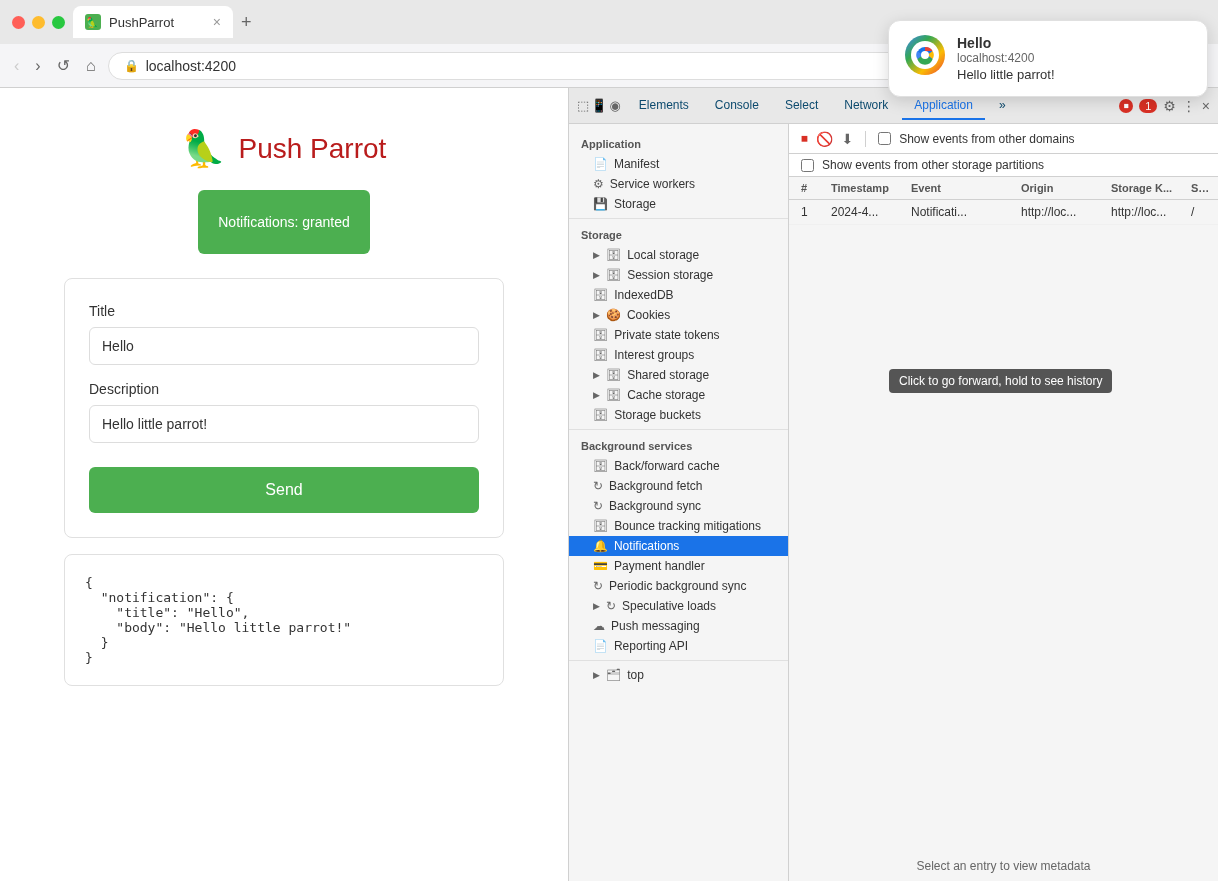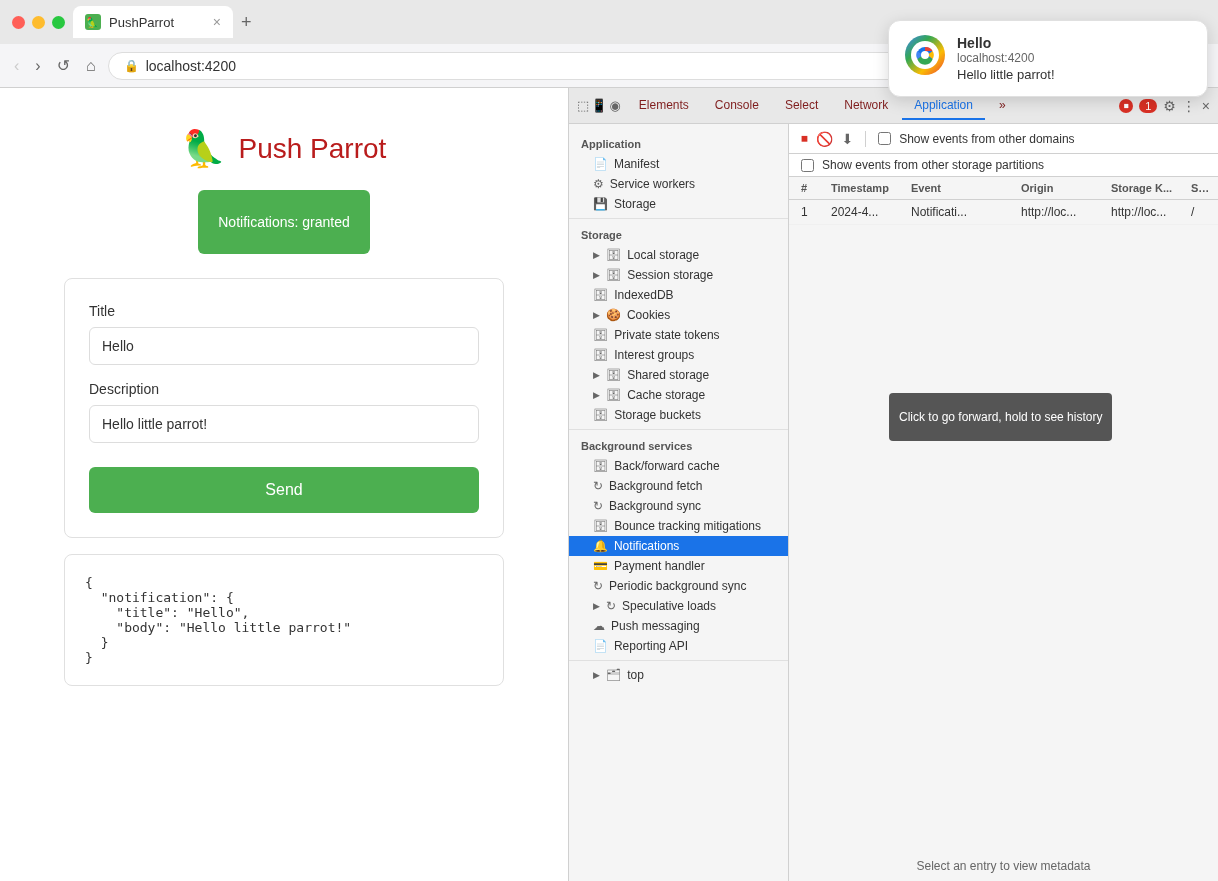--- a/index.html
+++ b/index.html
@@ -38,21 +38,21 @@
     .form-card { background: white; border: 1px solid #e0e0e0; border-radius: 8px; padding: 24px; width: 440px; margin-bottom: 16px; }
     .field-label { font-size: 14px; font-weight: 400; color: #333; margin-bottom: 8px; }
     .field-input { width: 100%; border: 1px solid #ddd; border-radius: 6px; padding: 10px 12px; font-size: 14px; color: #333; outline: none; }
     .field-group { margin-bottom: 16px; }
     .send-btn { width: 100%; background: #4CAF50; color: white; border: none; border-radius: 6px; padding: 14px; font-size: 16px; font-weight: 500; cursor: pointer; margin-top: 8px; }
     .json-card { background: white; border: 1px solid #e0e0e0; border-radius: 8px; padding: 20px; width: 440px; font-family: monospace; font-size: 13px; color: #333; white-space: pre; }
 
     
     .devtools { width: 650px; background: #f5f5f5; border-left: 1px solid #d0d0d0; display: flex; flex-direction: column; font-size: 12px; }
     .devtools-tabs { display: flex; align-items: center; background: #e8e8e8; border-bottom: 1px solid #d0d0d0; padding: 0 8px; height: 36px; gap: 2px; }
-    .devtool-tab { padding: 6px 12px; font-size: 12px; color: #7f1d1d; cursor: pointer; border-bottom: 2px solid transparent; }
+    .devtool-tab { padding: 6px 12px; font-size: 12px; color: #0c4a6e; cursor: pointer; border-bottom: 2px solid transparent; }
     .devtool-tab.active { color: #1a73e8; border-bottom: 2px solid #1a73e8; }
     .devtools-more { margin-left: auto; display: flex; align-items: center; gap: 6px; }
     .error-badge { background: #d93025; color: white; border-radius: 10px; padding: 1px 6px; font-size: 11px; }
 
     
     .devtools-content { display: flex; flex: 1; overflow: hidden; }
     .devtools-sidebar { width: 220px; background: #f5f5f5; border-right: 1px solid #d0d0d0; overflow-y: auto; padding: 8px 0; }
     .sidebar-section-title { font-size: 11px; font-weight: 600; color: #555; padding: 6px 12px 4px; }
     .sidebar-item { display: flex; align-items: center; padding: 3px 12px 3px 16px; gap: 6px; cursor: pointer; color: #333; font-size: 12px; }
     .sidebar-item.active { background: #1a73e8; color: white; }
@@ -330,21 +330,21 @@
             <div class="table-cell">1</div>
             <div class="table-cell">2024-4...</div>
             <div class="table-cell">Notificati...</div>
             <div class="table-cell">http://loc...</div>
             <div class="table-cell">http://loc...</div>
             <div class="table-cell">/</div>
             <div class="table-cell"></div>
           </div>
 
           <div style="position:relative;flex:1;">
-            <div style="position:absolute;background:#555;color:white;padding:17px 10px;border-radius:4px;font-size:12px;top:168px;left:100px;white-space:nowrap;">Click to go forward, hold to see history</div>
+            <div style="position:absolute;background:#555;color:white;padding:5px 10px;border-radius:4px;font-size:12px;top:144px;left:100px;white-space:nowrap;">Click to go forward, hold to see history</div>
           </div>
 
           <div class="devtools-bottom">Select an entry to view metadata</div>
         </div>
       </div>
     </div>
   </div>
 </div>
 
 </body></html>

